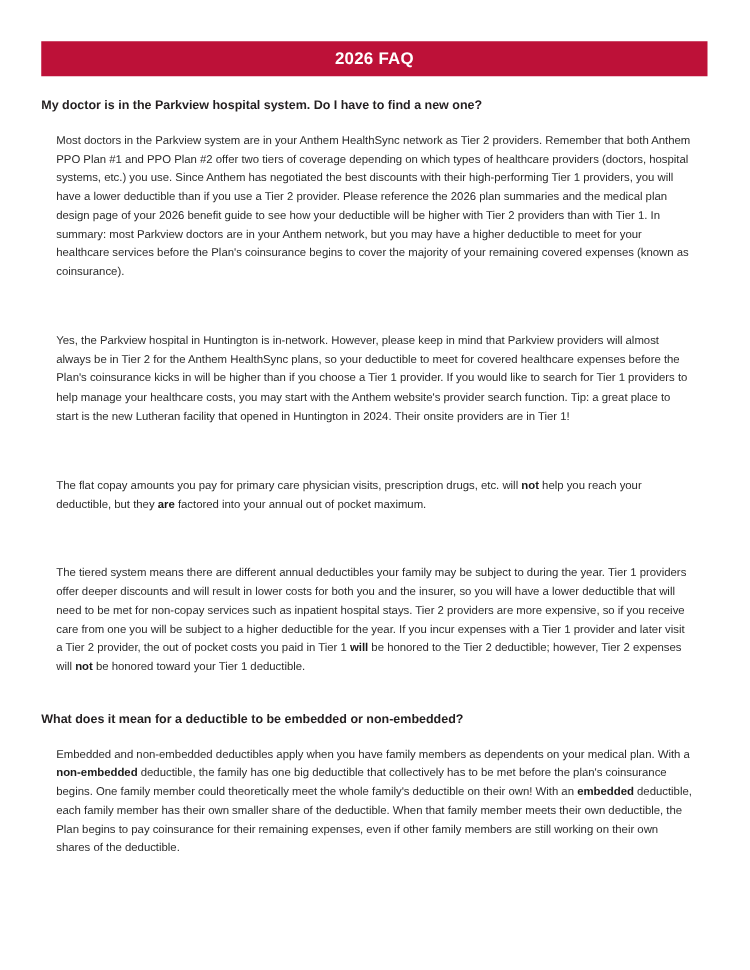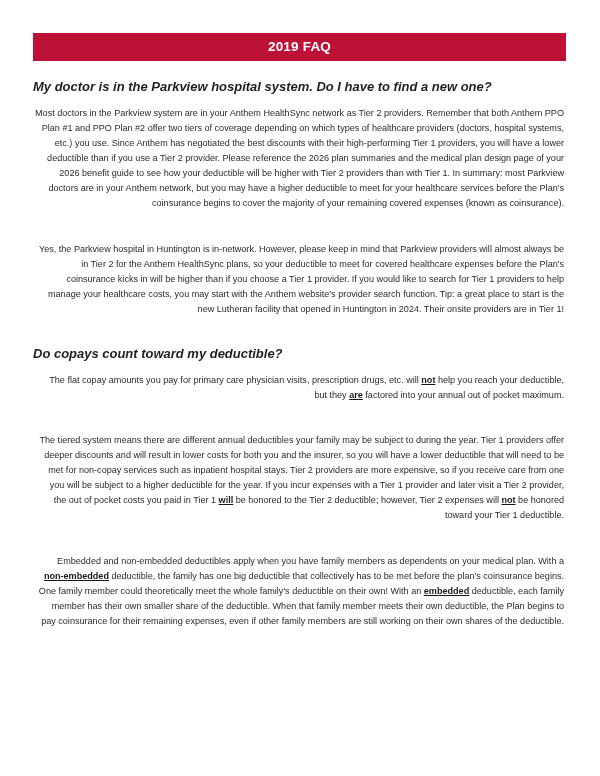--- a/index.html
+++ b/index.html
@@ -33,79 +33,77 @@
     color: #ffffff;
     font-size: 13.5px;
     font-weight: bold;
     letter-spacing: 0.2px;
     line-height: 1;
   }
   .faq-block {
     margin-bottom: 17px;
   }
   .faq-question {
-    font-size: 13px;
+    font-size: 10px;
     font-weight: bold;
     line-height: 1.45;
     letter-spacing: -0.01px;
     margin: 0 0 9px 0;
     color: #231f20;
-    font-style: italic;
   }
   .faq-answer {
     font-size: 9.1px;
     font-weight: normal;
     line-height: 1.66;
     letter-spacing: -0.01px;
-    margin: 2px;
+    margin: 12px;
     color: #2b2b2b;
-    text-align: right;
+    text-align: left;
   }
   .faq-answer b {
     font-weight: bold;
     color: #1a1a1a;
-    text-decoration: underline;
   }
   .spacer-lg { height: 11px; }
 </style>
 </head>
 <body>
 
 <div class="page">
 
   <div class="banner">
-    <div class="banner-title">2019 FAQ</div>
+    <div class="banner-title">2026 FAQ</div>
   </div>
 
   <div class="faq-list">
 
     <div class="faq-block">
       <p class="faq-question">My doctor is in the Parkview hospital system. Do I have to find a new one?</p>
       <p class="faq-answer">Most doctors in the Parkview system are in your Anthem HealthSync network as Tier 2 providers. Remember that both Anthem PPO Plan #1 and PPO Plan #2 offer two tiers of coverage depending on which types of healthcare providers (doctors, hospital systems, etc.) you use. Since Anthem has negotiated the best discounts with their high-performing Tier 1 providers, you will have a lower deductible than if you use a Tier 2 provider. Please reference the 2026 plan summaries and the medical plan design page of your 2026 benefit guide to see how your deductible will be higher with Tier 2 providers than with Tier 1. In summary: most Parkview doctors are in your Anthem network, but you may have a higher deductible to meet for your healthcare services before the Plan's coinsurance begins to cover the majority of your remaining covered expenses (known as coinsurance).</p>
     </div>
 
     <div class="spacer-lg"></div>
 
     <div class="faq-block">
       <p class="faq-answer">Yes, the Parkview hospital in Huntington is in-network. However, please keep in mind that Parkview providers will almost always be in Tier 2 for the Anthem HealthSync plans, so your deductible to meet for covered healthcare expenses before the Plan's coinsurance kicks in will be higher than if you choose a Tier 1 provider. If you would like to search for Tier 1 providers to help manage your healthcare costs, you may start with the Anthem website's provider search function. Tip: a great place to start is the new Lutheran facility that opened in Huntington in 2024. Their onsite providers are in Tier 1!</p>
     </div>
 
     <div class="spacer-lg"></div>
 
     <div class="faq-block">
-      <p class="faq-question">Do copays count toward my deductible?</p>
       <p class="faq-answer">The flat copay amounts you pay for primary care physician visits, prescription drugs, etc. will <b>not</b> help you reach your deductible, but they <b>are</b> factored into your annual out of pocket maximum.</p>
     </div>
 
     <div class="spacer-lg"></div>
 
     <div class="faq-block">
       <p class="faq-answer">The tiered system means there are different annual deductibles your family may be subject to during the year. Tier 1 providers offer deeper discounts and will result in lower costs for both you and the insurer, so you will have a lower deductible that will need to be met for non-copay services such as inpatient hospital stays. Tier 2 providers are more expensive, so if you receive care from one you will be subject to a higher deductible for the year. If you incur expenses with a Tier 1 provider and later visit a Tier 2 provider, the out of pocket costs you paid in Tier 1 <b>will</b> be honored to the Tier 2 deductible; however, Tier 2 expenses will <b>not</b> be honored toward your Tier 1 deductible.</p>
     </div>
 
     <div class="spacer-lg"></div>
 
     <div class="faq-block">
+      <p class="faq-question">What does it mean for a deductible to be embedded or non-embedded?</p>
       <p class="faq-answer">Embedded and non-embedded deductibles apply when you have family members as dependents on your medical plan. With a <b>non-embedded</b> deductible, the family has one big deductible that collectively has to be met before the plan's coinsurance begins. One family member could theoretically meet the whole family's deductible on their own! With an <b>embedded</b> deductible, each family member has their own smaller share of the deductible. When that family member meets their own deductible, the Plan begins to pay coinsurance for their remaining expenses, even if other family members are still working on their own shares of the deductible.</p>
     </div>
 
   </div>
 </div>
 
 </body></html>

